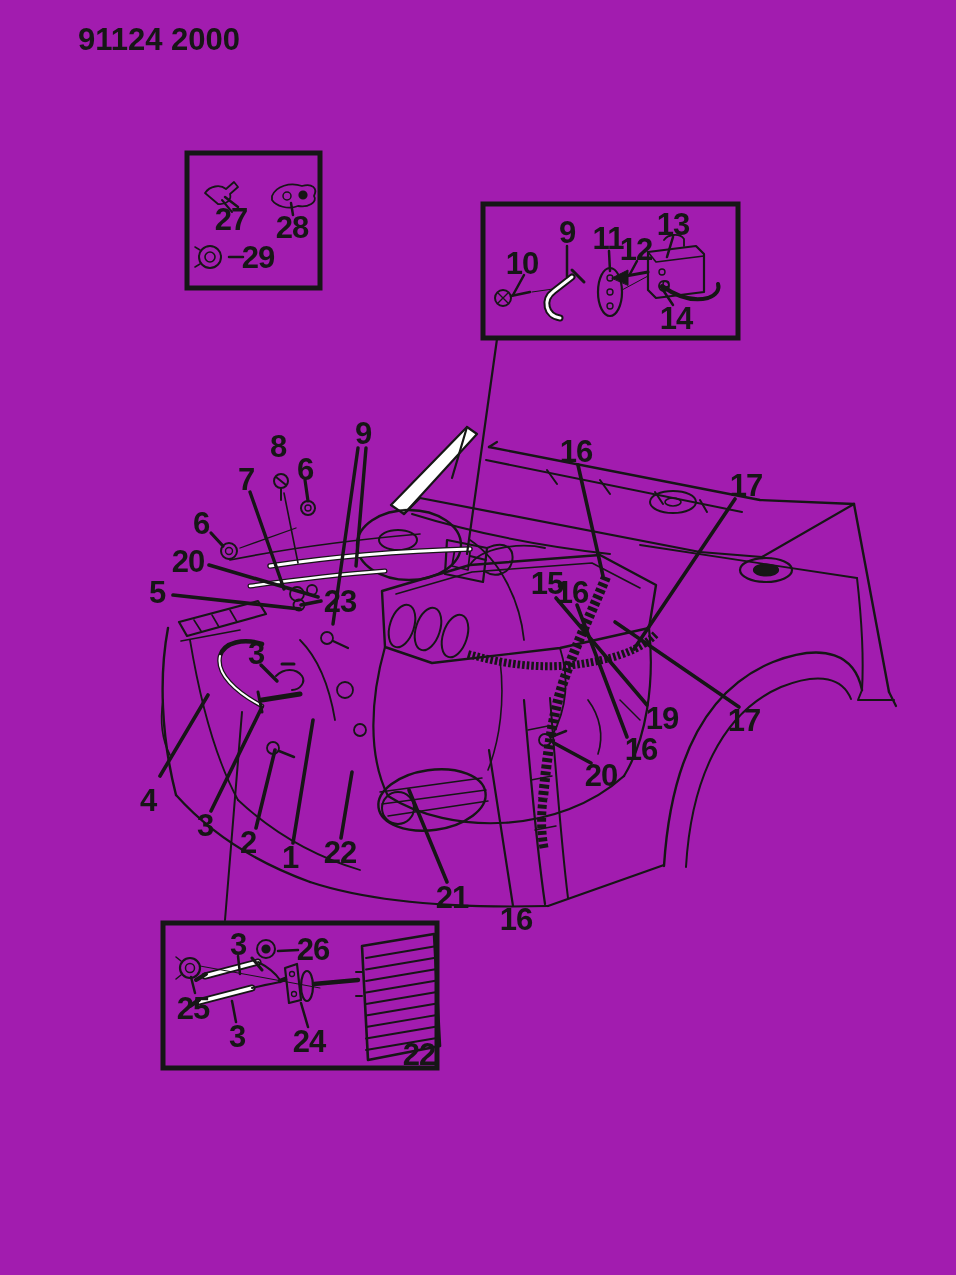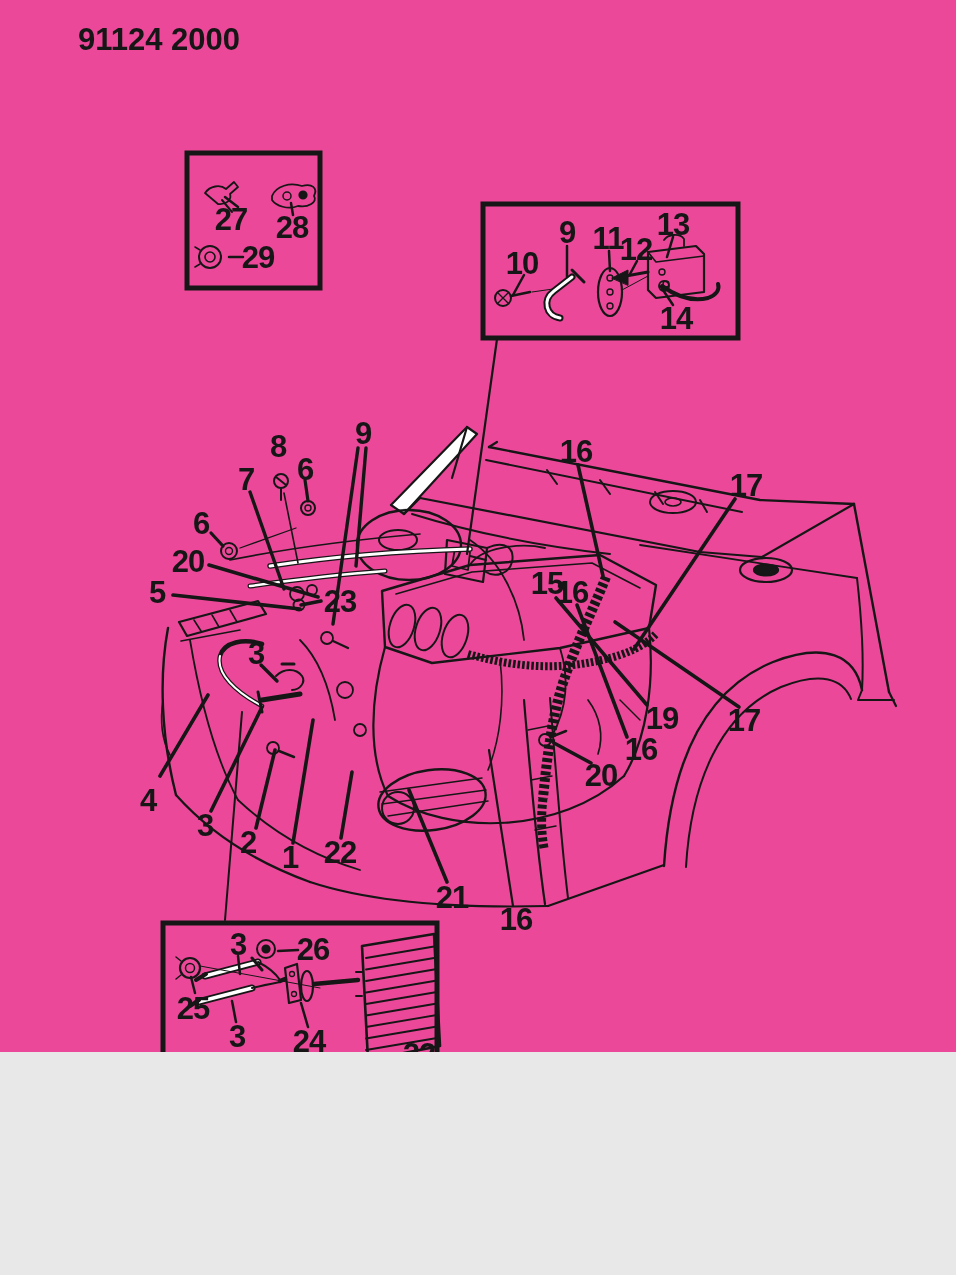--- a/index.html
+++ b/index.html
@@ -1,16 +1,16 @@
 <!DOCTYPE html>
 <html><head>
 <meta charset="utf-8">
 <style>
   html,body{margin:0;padding:0;background:#e8e8e8;}
-  #stage{position:relative;width:956px;height:1052px;background:#ec4899;margin:0 auto;overflow:hidden;}
+  #stage{position:relative;width:956px;height:1275px;background:#a21caf;margin:0 auto;overflow:hidden;}
   svg{position:absolute;left:0;top:0;}
   .callout{font-family:"Liberation Sans","DejaVu Sans",sans-serif;font-weight:700;letter-spacing:-1px;}
   .partid{font-family:"Liberation Sans","DejaVu Sans",sans-serif;font-weight:700;letter-spacing:0px;}
 </style>
 </head>
 <body>
 
 <div id="stage">
 <svg id="diagram" width="956" height="1275" viewBox="0 0 956 1275">
 

